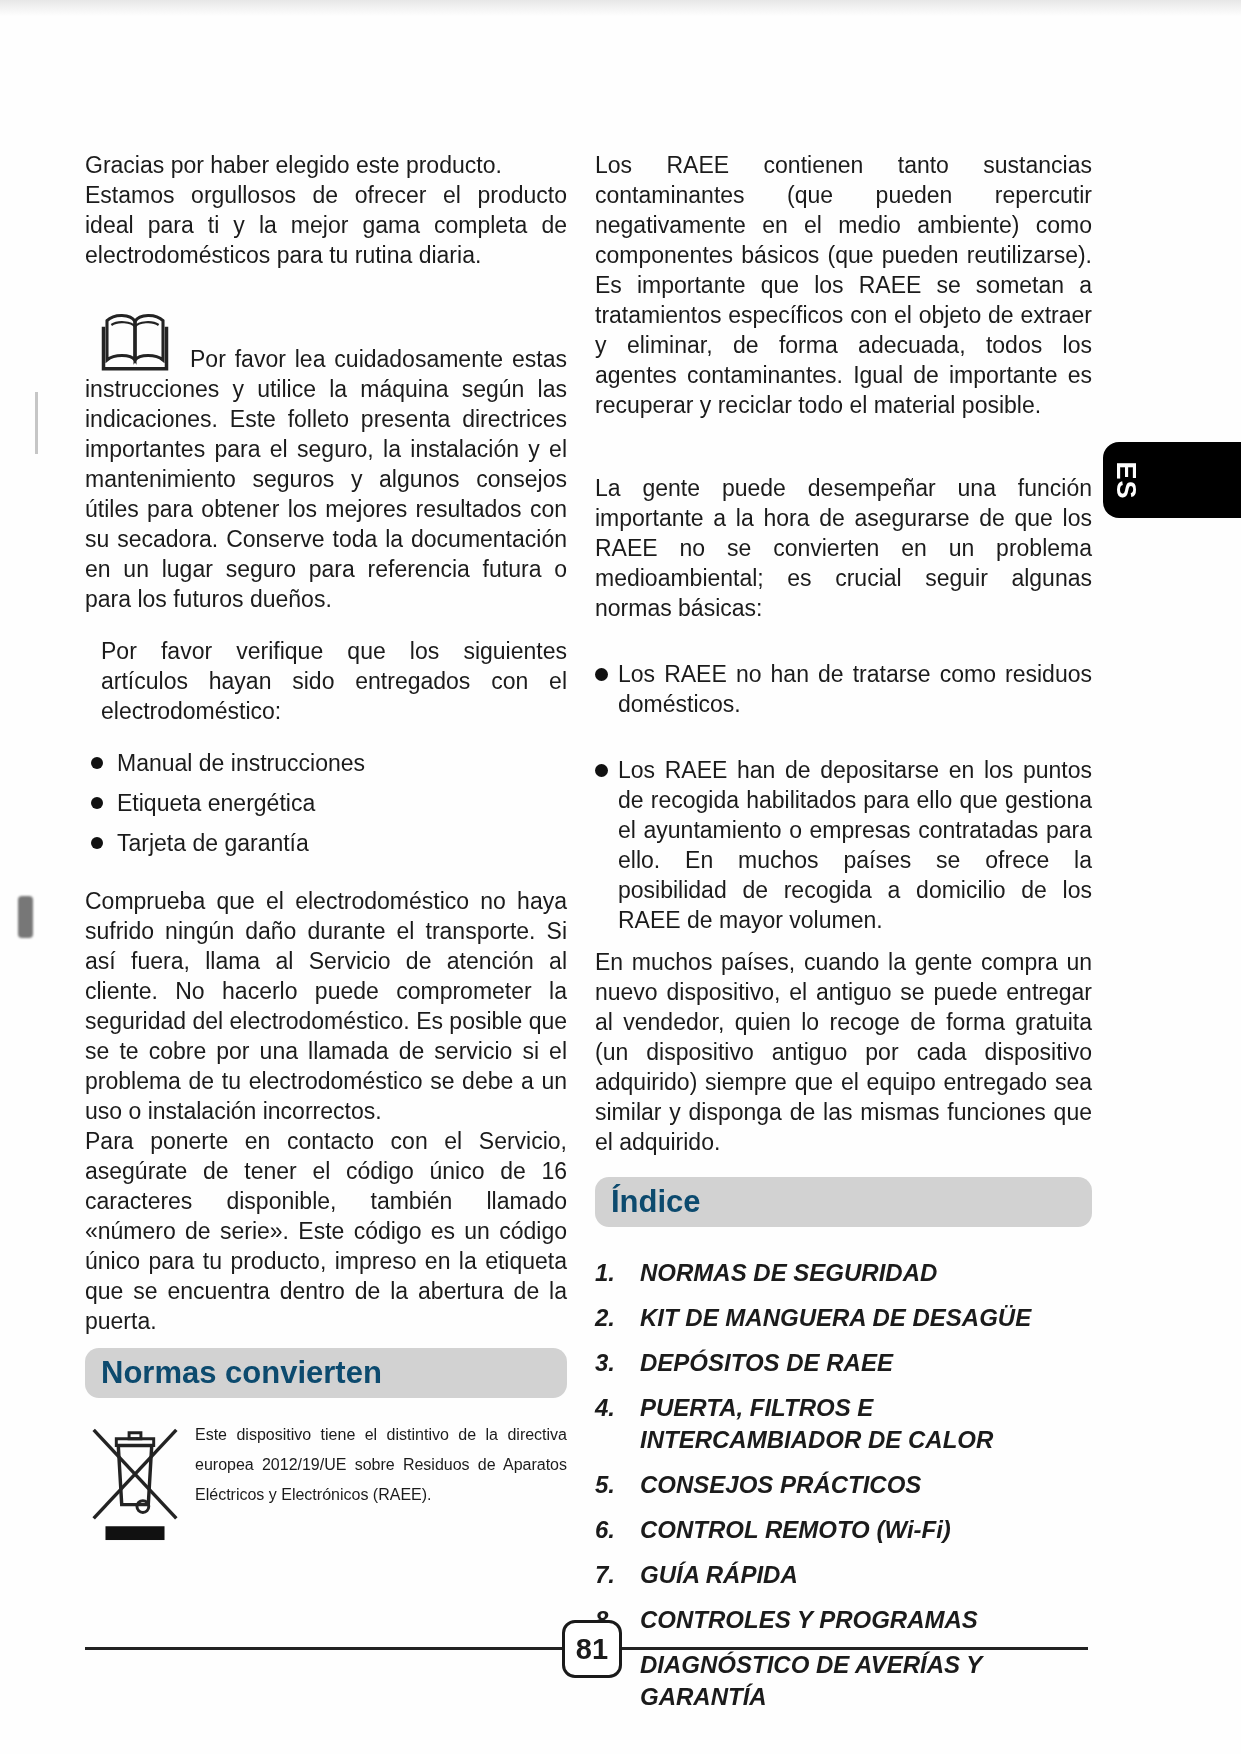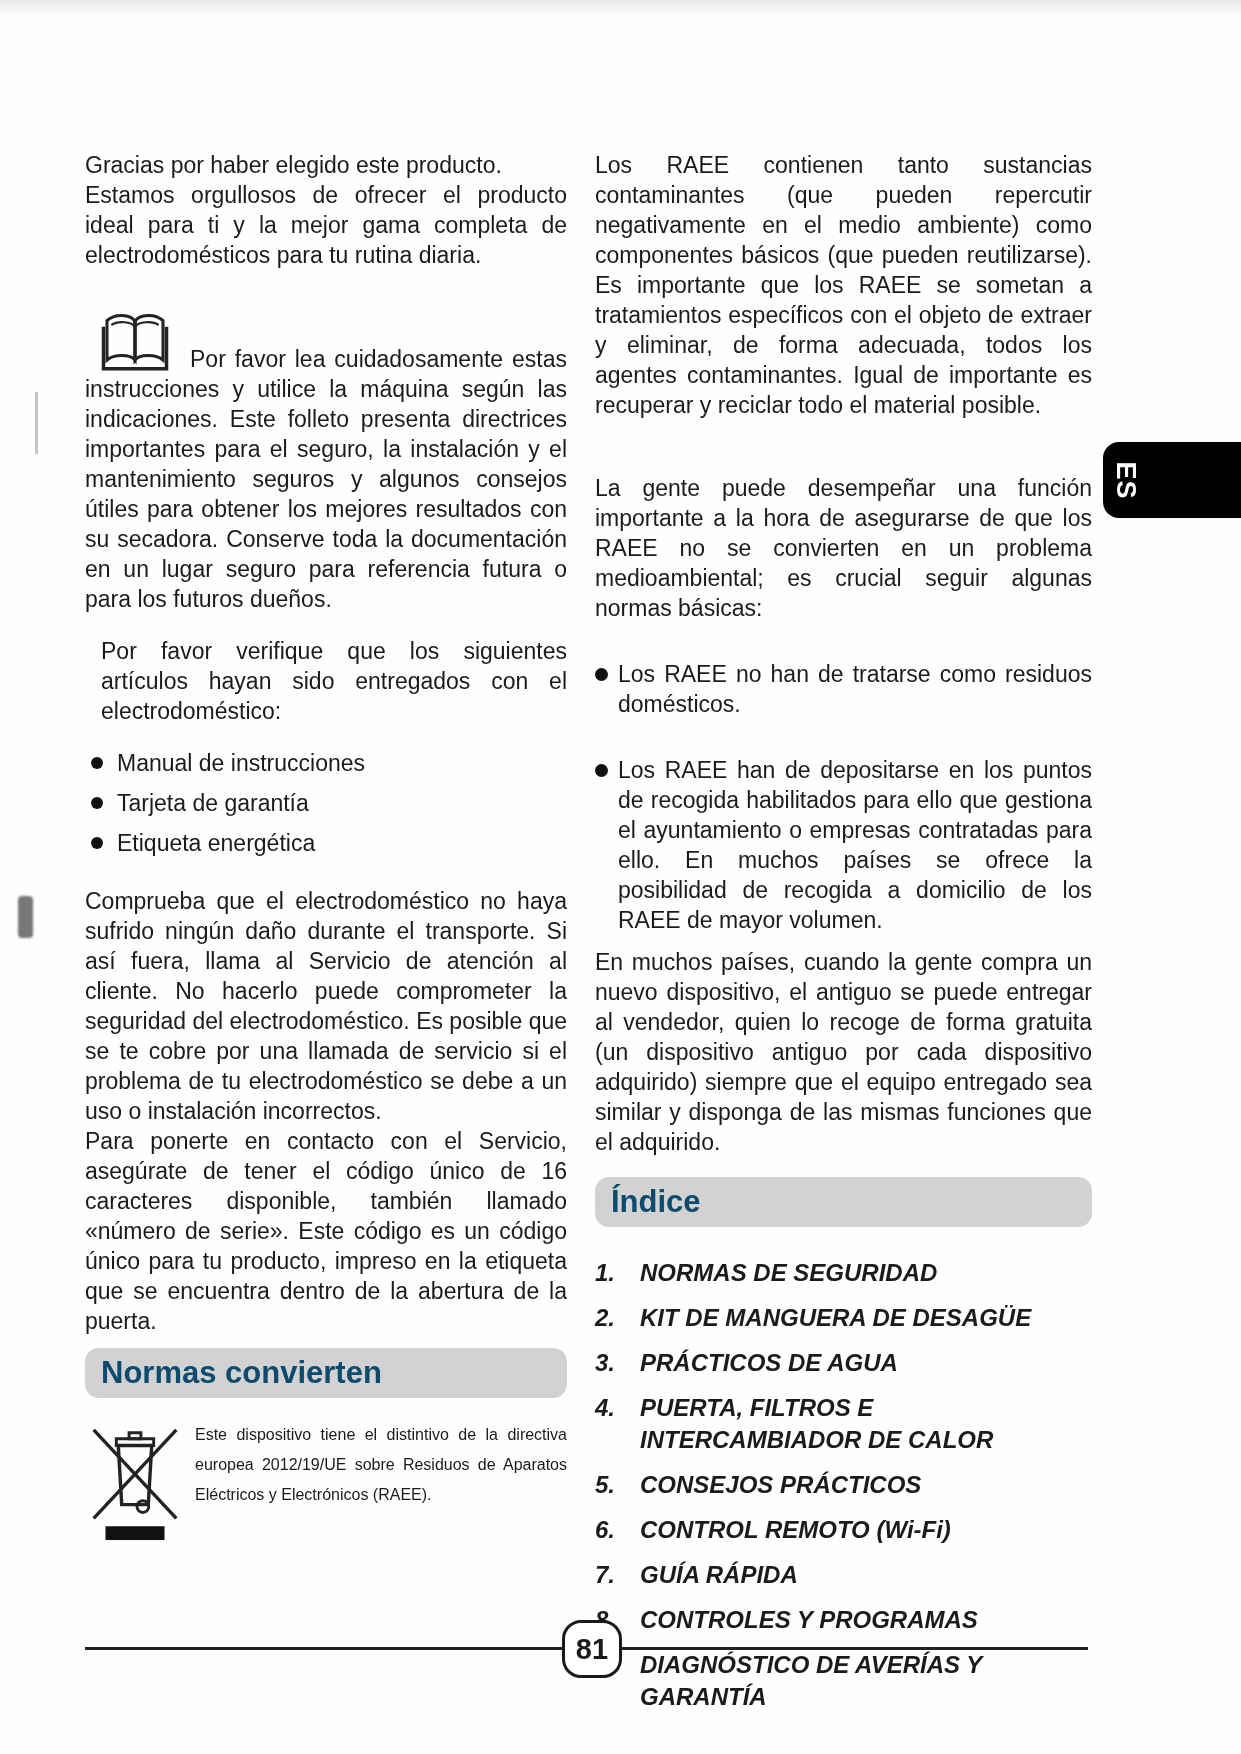--- a/index.html
+++ b/index.html
@@ -63,21 +63,21 @@
             display:flex; align-items:center; }
   .es-tab span { display:block; transform:rotate(90deg); transform-origin:center;
                  color:#fff; font-weight:bold; font-size:27px; letter-spacing:1px;
                  width:40px; text-align:center; margin-left:2px; }
 
   
   .rule { position:absolute; top:1647px; height:3px; background:#222; }
   .rule-left  { left:85px;  width:477px; }
   .rule-right { left:622px; width:466px; }
   .page-num-box { position:absolute; left:562px; top:1620px; width:60px; height:58px;
-                  border:3px solid #1a1a1a; border-radius:19px; background:#fff;
+                  border:3px solid #1a1a1a; border-radius:13px; background:#fff;
                   display:flex; align-items:center; justify-content:center;
                   font-size:29px; font-weight:bold; }
 
   
   .artifact-line { position:absolute; left:35px; top:392px; width:3px; height:62px;
                    background:#c6c6c6; }
   .artifact-smudge { position:absolute; left:18px; top:896px; width:15px; height:42px;
                      background:#4a4a4a; border-radius:4px; opacity:.75; filter:blur(1px); }
 
   svg .ln { stroke:#232323; fill:none; }
@@ -109,25 +109,25 @@
 
     <p class="body-text verify-para">Por favor verifique que los siguientes artículos hayan sido entregados con el electrodoméstico:</p>
 
     <div class="check-list">
       <div class="check-item">
         <span class="dot"></span>
         <span>Manual de instrucciones</span>
       </div>
       <div class="check-item">
         <span class="dot"></span>
+        <span>Etiqueta energética</span>
+      </div>
+      <div class="check-item">
+        <span class="dot"></span>
         <span>Tarjeta de garantía</span>
-      </div>
-      <div class="check-item">
-        <span class="dot"></span>
-        <span>Etiqueta energética</span>
       </div>
     </div>
 
     <p class="body-text damage-para">Comprueba que el electrodoméstico no haya sufrido ningún daño durante el transporte. Si así fuera, llama al Servicio de atención al cliente. No hacerlo puede comprometer la seguridad del electrodoméstico. Es posible que se te cobre por una llamada de servicio si el problema de tu electrodoméstico se debe a un uso o instalación incorrectos.</p>
     <p class="body-text service-para">Para ponerte en contacto con el Servicio, asegúrate de tener el código único de 16 caracteres disponible, también llamado «número de serie». Este código es un código único para tu producto, impreso en la etiqueta que se encuentra dentro de la abertura de la puerta.</p>
 
     <div class="section-header env-header">
       <span>Normas convierten</span>
     </div>
 
@@ -172,21 +172,21 @@
       <div class="index-item">
         <span class="idx-num">1.</span>
         <span class="idx-label">NORMAS DE SEGURIDAD</span>
       </div>
       <div class="index-item">
         <span class="idx-num">2.</span>
         <span class="idx-label">KIT DE MANGUERA DE DESAGÜE</span>
       </div>
       <div class="index-item">
         <span class="idx-num">3.</span>
-        <span class="idx-label">PRÁCTICOS DE AGUA</span>
+        <span class="idx-label">DEPÓSITOS DE RAEE</span>
       </div>
       <div class="index-item">
         <span class="idx-num">4.</span>
         <span class="idx-label">PUERTA, FILTROS E INTERCAMBIADOR DE CALOR</span>
       </div>
       <div class="index-item">
         <span class="idx-num">5.</span>
         <span class="idx-label">CONSEJOS PRÁCTICOS</span>
       </div>
       <div class="index-item">

